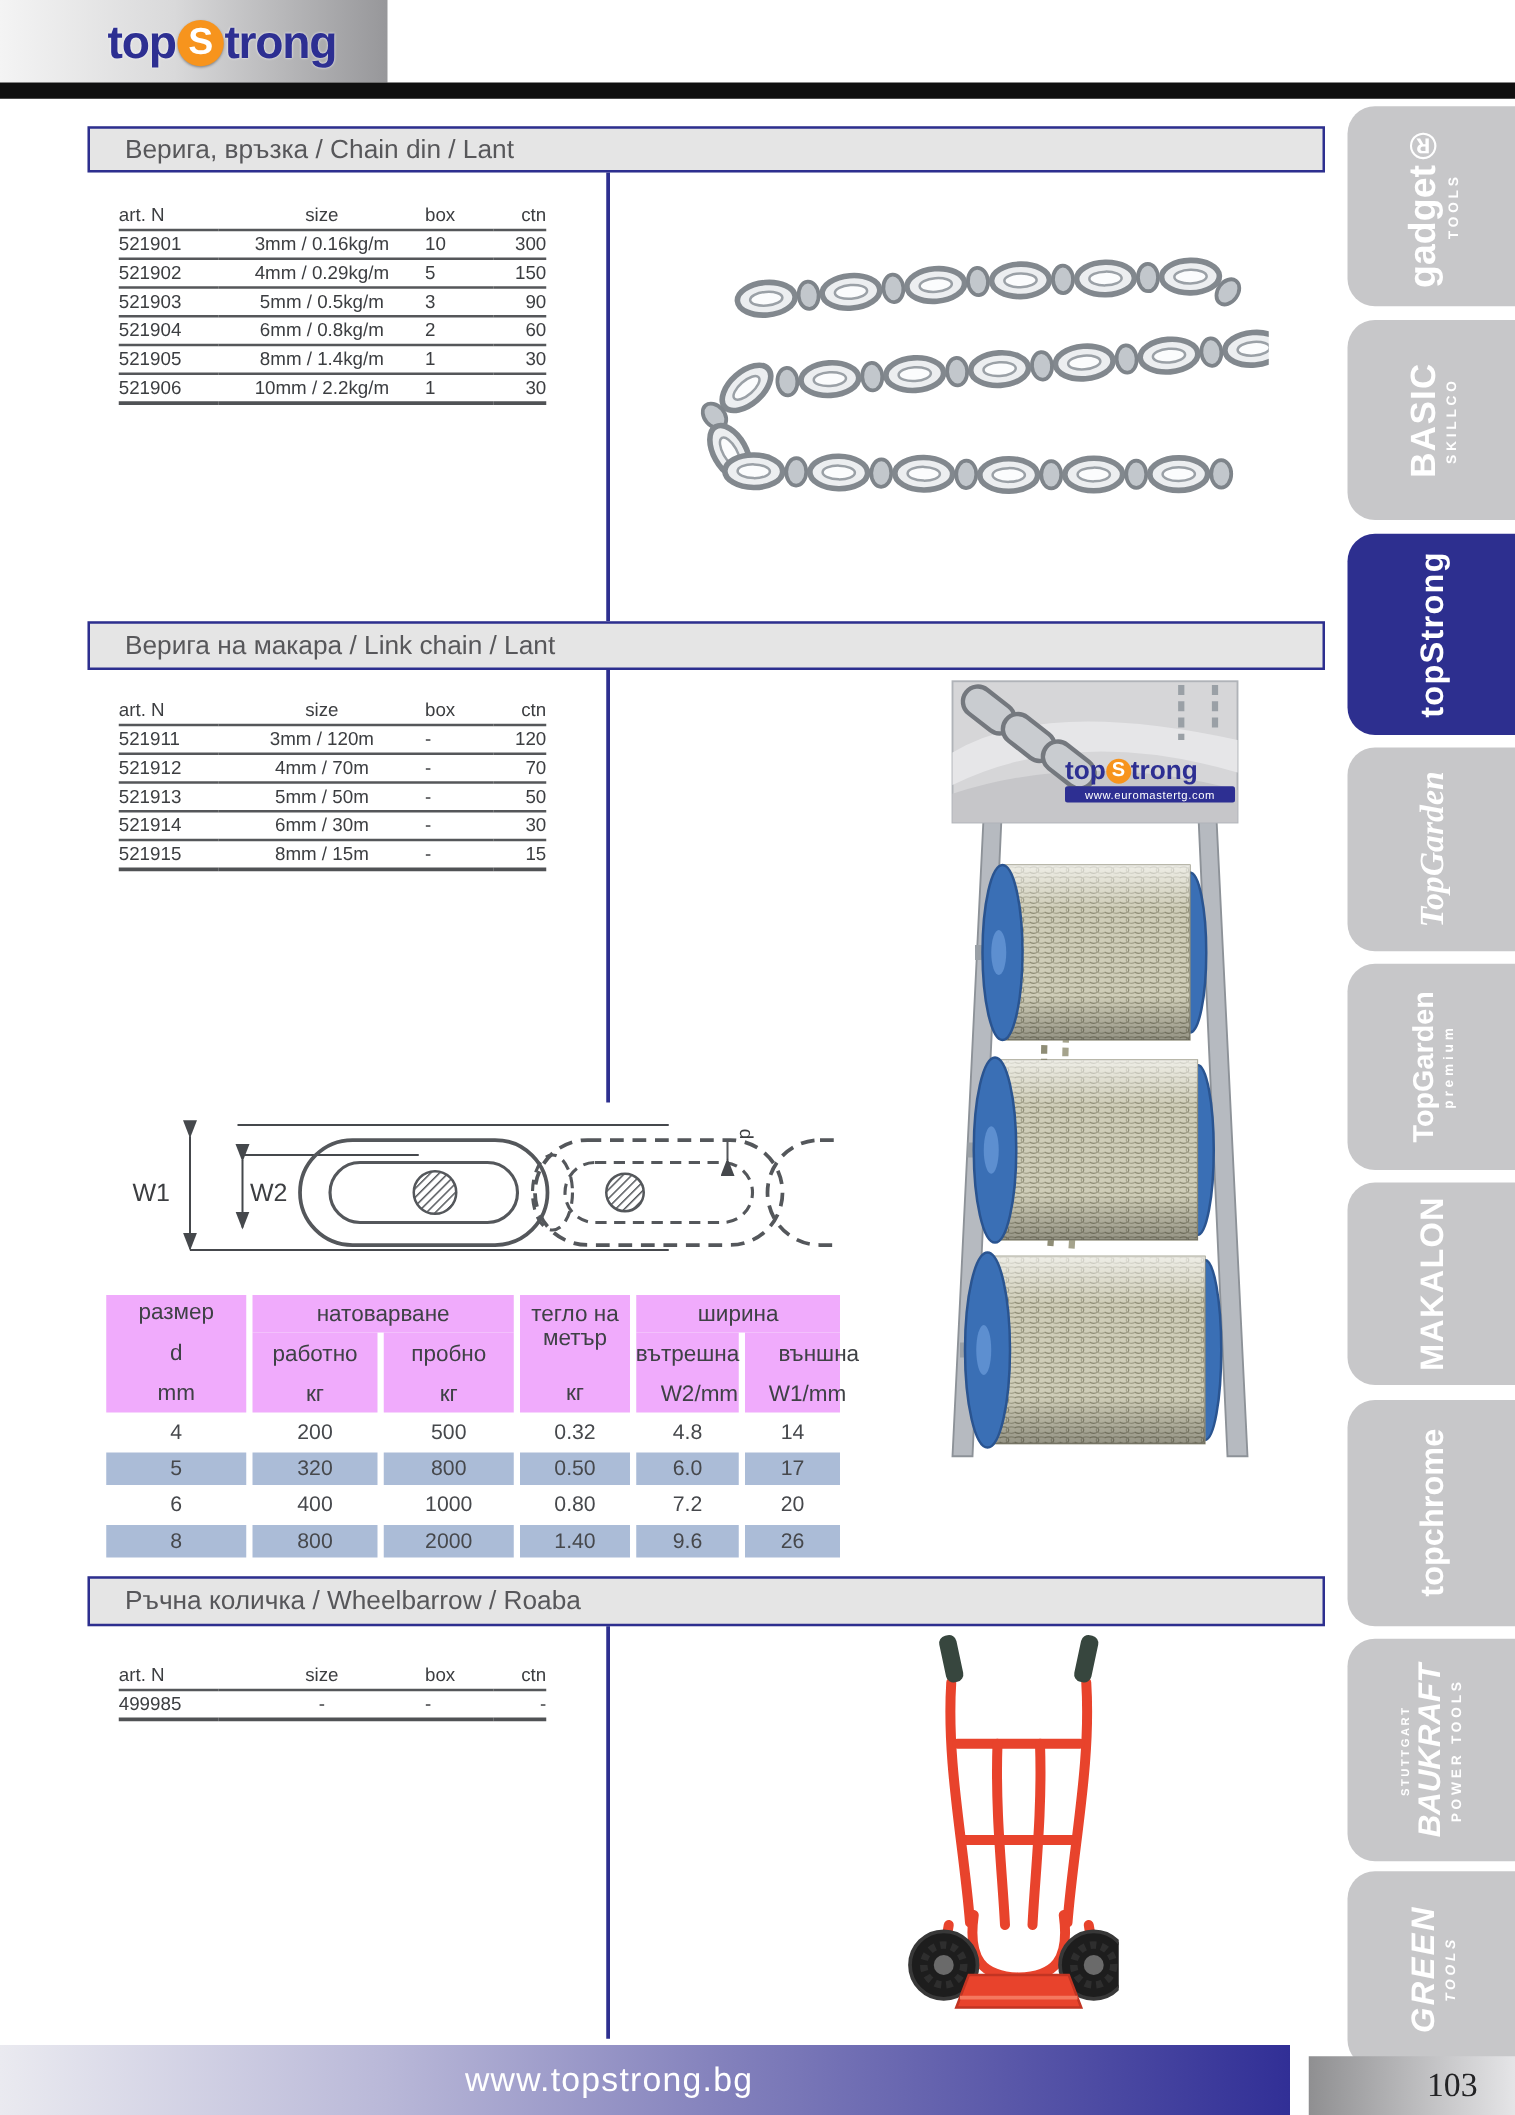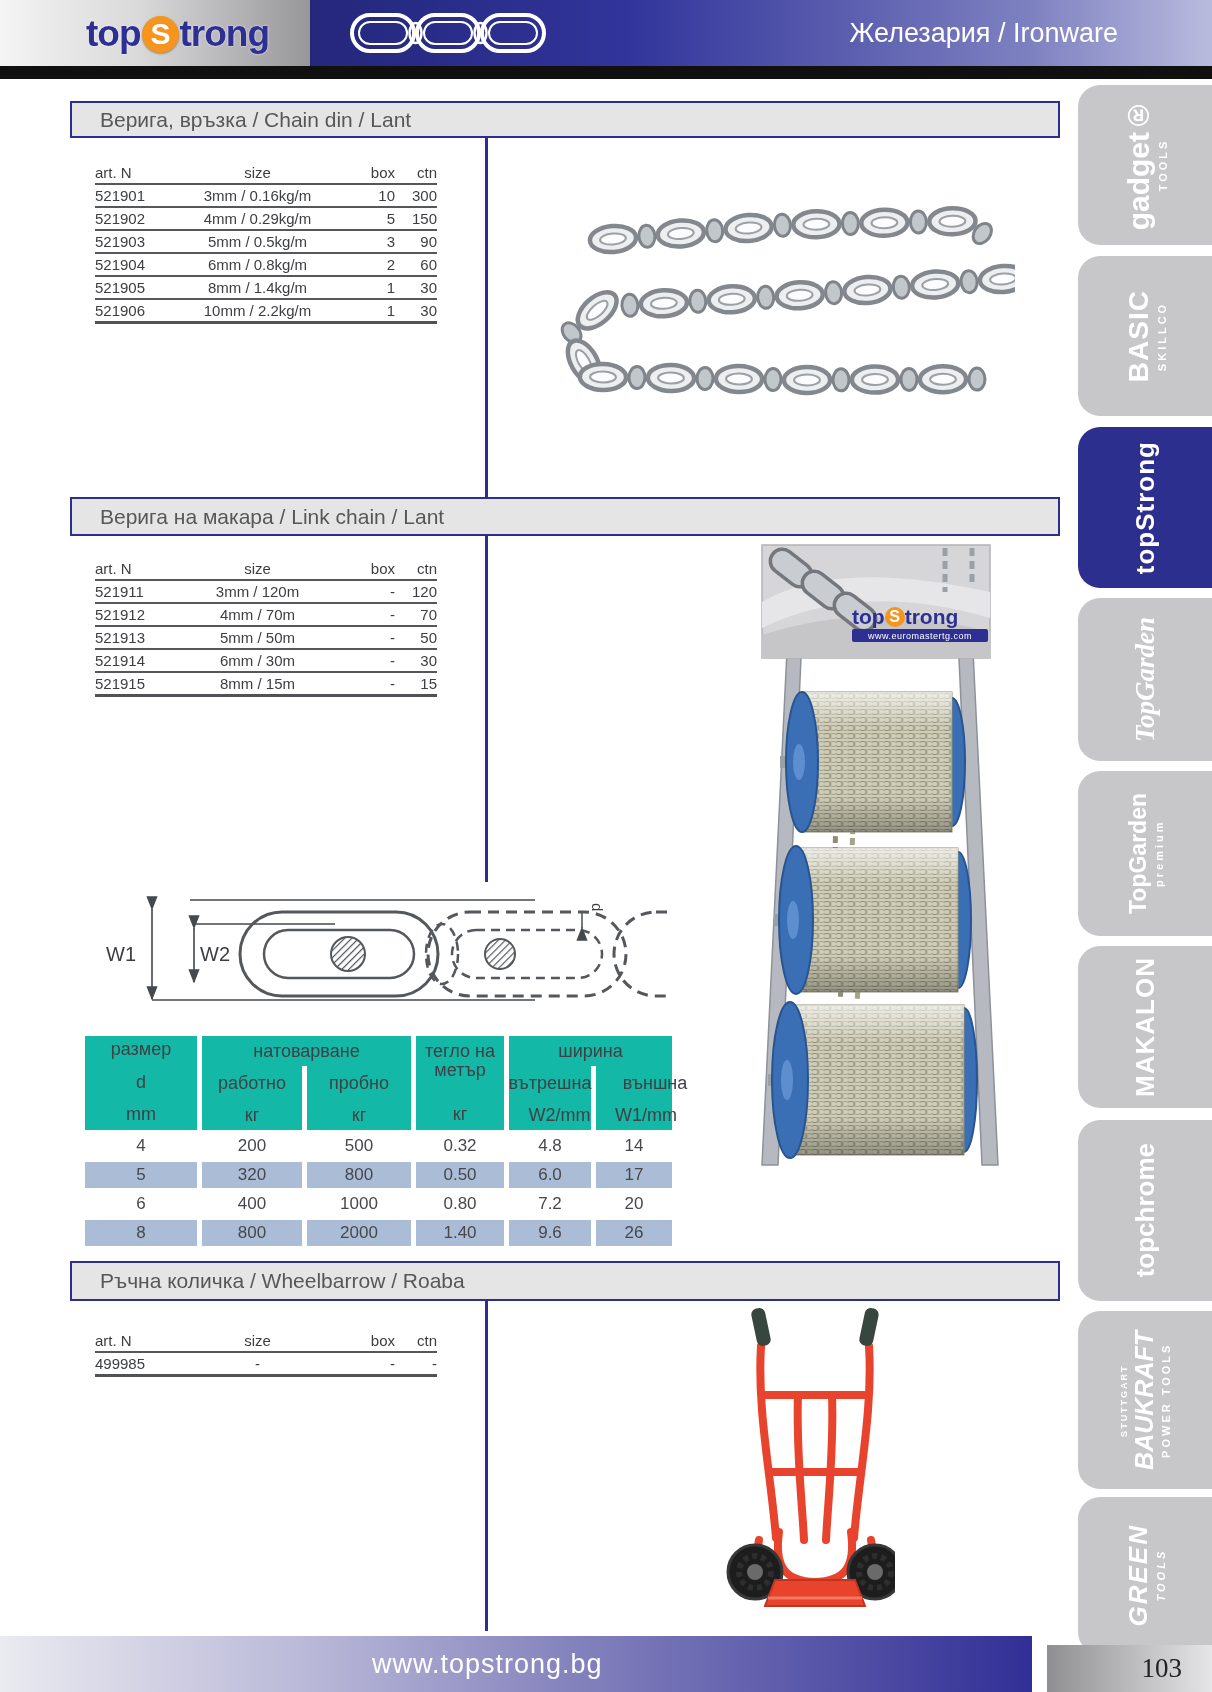--- a/index.html
+++ b/index.html
@@ -28,29 +28,29 @@
            border:2px solid #2d2f8f;box-sizing:border-box;color:#57575a;font-size:21px;
            display:flex;align-items:center;padding-left:28px;}
   .vdiv{position:absolute;left:485px;width:3px;background:#2d2f8f;}
 
   
   .ptable{position:absolute;left:95px;width:342px;border-collapse:collapse;
           font-size:15px;color:#3c3e41;table-layout:fixed;}
   .ptable td{height:21px;padding:0;border-bottom:2px solid #55575a;line-height:20px;}
   .ptable td:nth-child(1){text-align:left;}
   .ptable td:nth-child(2){text-align:center;}
-  .ptable td:nth-child(3){text-align:right;}
+  .ptable td:nth-child(3){text-align:left;}
   .ptable td:nth-child(4){text-align:right;}
   .ptable tr.last td{border-bottom:3px solid #505255;}
 
   
   .spec{position:absolute;left:85px;top:1036px;width:587px;}
   .spec-h{display:grid;grid-template-columns:112px 100px 104px 88px 82px 76px;
           grid-template-rows:30px 34px 30px;column-gap:5px;}
-  .sh{background:#14b8a6;color:#3e4145;display:flex;align-items:center;justify-content:center;
+  .sh{background:#f0abfc;color:#3e4145;display:flex;align-items:center;justify-content:center;
       font-size:18px;text-align:center;line-height:19px;}
   .sh-size{grid-area:1/1/4/2;flex-direction:column;justify-content:space-between;padding:4px 0 6px;box-sizing:border-box;}
   .sh-load{grid-area:1/2/2/4;}
   .sh-work{grid-area:2/2/3/3;} .sh-test{grid-area:2/3/3/4;}
   .sh-kg1{grid-area:3/2/4/3;}  .sh-kg2{grid-area:3/3/4/4;}
   .sh-weight{grid-area:1/4/4/5;flex-direction:column;justify-content:space-between;padding:6px 4px;box-sizing:border-box;}
   .sh-width{grid-area:1/5/2/7;}
   .sh-inner{grid-area:2/5/3/6;} .sh-outer{grid-area:2/6/3/7;padding-left:42px;}
   .sh-w2{grid-area:3/5/4/6;padding-left:19px;}    .sh-w1{grid-area:3/6/4/7;padding-left:24px;}
   .spec-d{display:grid;grid-template-columns:112px 100px 104px 88px 82px 76px;
@@ -100,35 +100,20 @@
 </head>
 <body>
 
 <div class="hdr">
   <div class="hdr-left">
     <div class="logo">
       <span>top</span>
         <span class="s-ball">S</span>
         <span>trong</span>
     </div>
-  </div>
-  <div class="hdr-right">
-    <svg class="hdr-chain" width="200" height="48" viewBox="0 0 200 48">
-      <g fill="none" stroke="#fff">
-        <rect x="4" y="6" width="62" height="36" rx="18" stroke-width="4"></rect>
-        <rect x="11" y="13" width="48" height="22" rx="11" stroke-width="2"></rect>
-        <rect x="69" y="6" width="62" height="36" rx="18" stroke-width="4"></rect>
-        <rect x="76" y="13" width="48" height="22" rx="11" stroke-width="2"></rect>
-        <rect x="134" y="6" width="62" height="36" rx="18" stroke-width="4"></rect>
-        <rect x="141" y="13" width="48" height="22" rx="11" stroke-width="2"></rect>
-        <ellipse cx="67.5" cy="24" rx="6" ry="10" stroke-width="2.5"></ellipse>
-        <ellipse cx="132.5" cy="24" rx="6" ry="10" stroke-width="2.5"></ellipse>
-      </g>
-    </svg>
-    <div class="hdr-title">Железария / Ironware</div>
   </div>
 </div>
 <div class="black-bar"></div>
 
 <div class="sec-hdr" style="top:101px;height:37px;">
   <span>Верига, връзка / Chain din / Lant</span>
 </div>
 <div class="vdiv" style="top:138px;height:359px;"></div>
 
 <table class="ptable" style="top:162px;">

